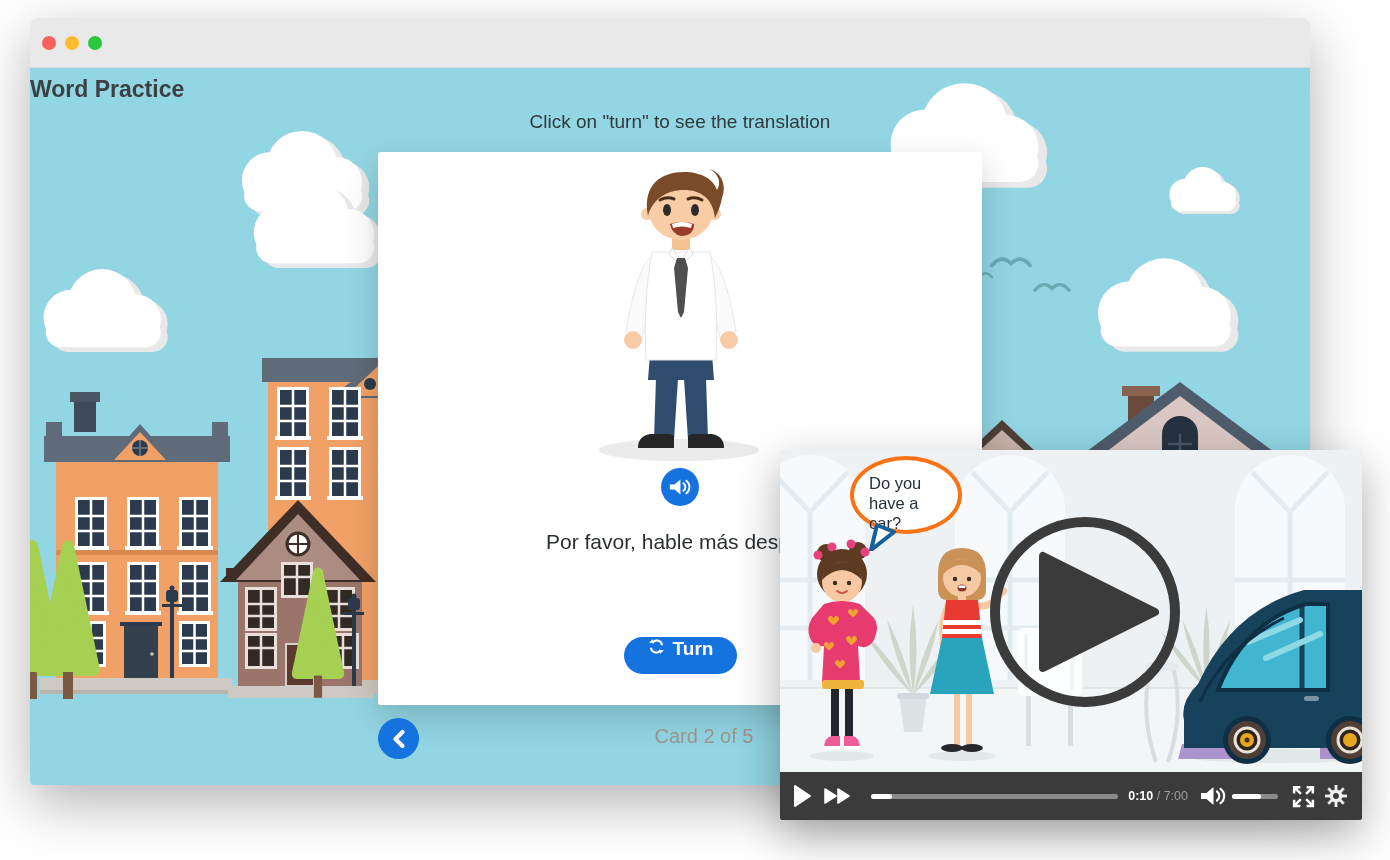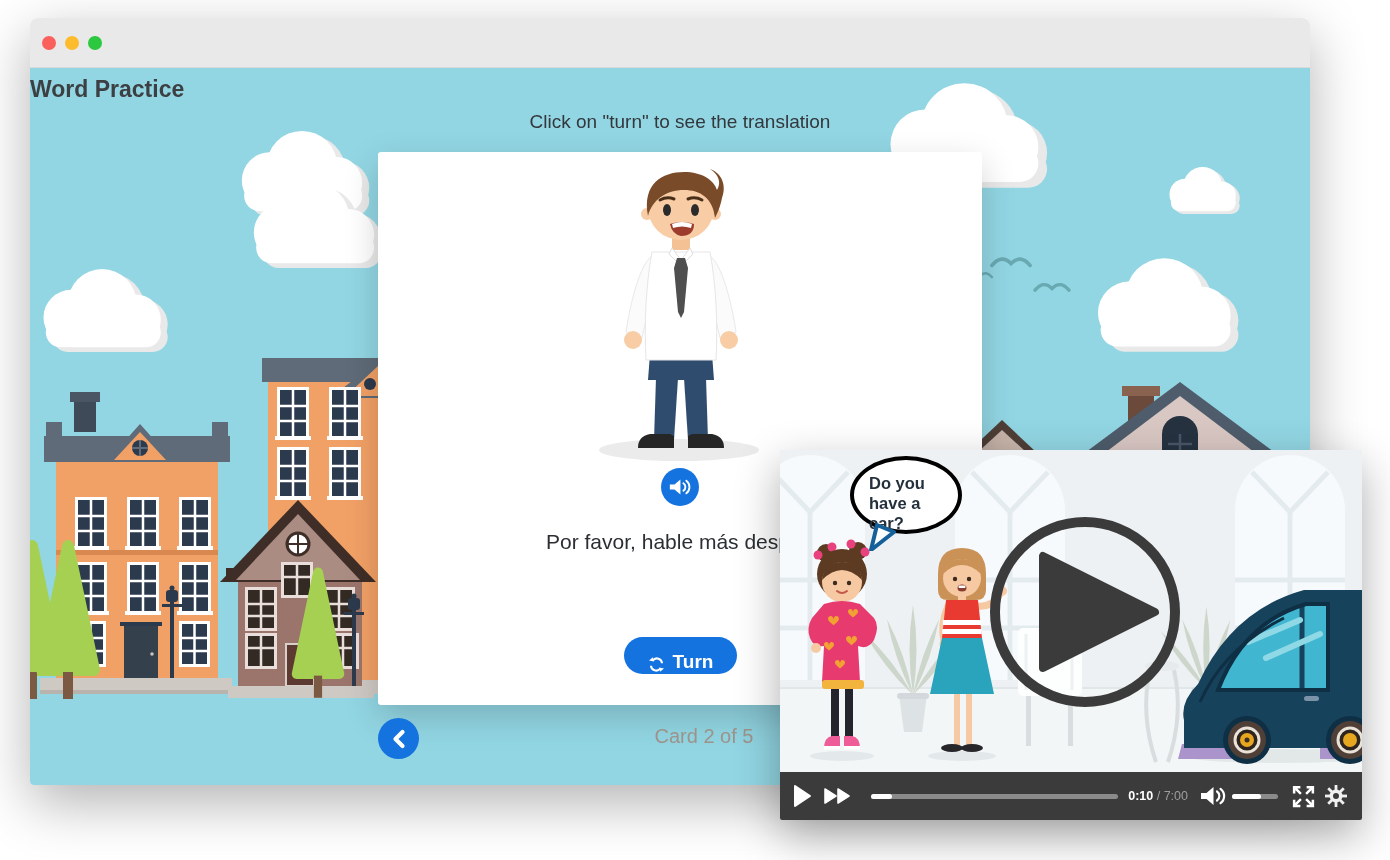--- a/index.html
+++ b/index.html
@@ -19,35 +19,35 @@
       font-size:19px;color:#33383d;}
   
   .flashcard{position:absolute;left:348px;top:84px;width:604px;height:553px;background:#fff;
       border-radius:3px;box-shadow:0 12px 34px rgba(0,0,0,.18);}
   .man-svg{position:absolute;left:218px;top:12px;}
   .speaker-btn{position:absolute;left:283px;top:316px;width:38px;height:38px;border-radius:50%;
       background:#1573e0;border:none;display:flex;align-items:center;justify-content:center;cursor:pointer;padding:0;}
   .phrase{position:absolute;left:168px;top:378px;font-size:21px;color:#2b2f33;white-space:nowrap;}
   .turn-btn{position:absolute;left:246px;top:485px;width:113px;height:37px;border-radius:19px;
       background:#1573e0;border:none;color:#fff;font-size:19px;font-weight:600;
-      display:flex;align-items:flex-end;justify-content:center;gap:8px;cursor:pointer;
+      display:flex;align-items:flex-start;justify-content:center;gap:8px;cursor:pointer;
       font-family:"Liberation Sans",sans-serif;}
   .prev-btn{position:absolute;left:348px;top:650px;width:41px;height:41px;border-radius:50%;
       background:#1573e0;border:none;display:flex;align-items:center;justify-content:center;cursor:pointer;padding:0;}
   .card-counter{position:absolute;left:0;top:657px;width:1300px;text-align:center;
       font-size:20px;color:#9c938b;padding-left:24px;}
   
   .video-player{position:absolute;left:780px;top:450px;width:582px;height:370px;
       box-shadow:0 16px 45px rgba(0,0,0,.32);border-radius:2px;overflow:hidden;background:#edf1f3;}
   .video-scene{position:absolute;left:0;top:0;}
   .big-play{position:absolute;left:205px;top:62px;width:200px;height:200px;background:none;border:none;
       padding:0;cursor:pointer;z-index:3;}
   .bubble{position:absolute;z-index:4;border-radius:50%;box-sizing:border-box;}
-  .bubble-q{left:70px;top:6px;width:112px;height:78px;background:#fff;border:4px solid #000000;
-      font-size:16.5px;line-height:1.22;color:#24313c;padding:13px 6px 0 15px;text-align:left;font-weight:bold;}
+  .bubble-q{left:70px;top:6px;width:112px;height:78px;background:#fff;border:4px solid #f97316;
+      font-size:16.5px;line-height:1.22;color:#24313c;padding:13px 6px 0 15px;text-align:left;}
   .bubble-q .tail-q{position:absolute;left:14px;bottom:-21px;}
   .bubble-a{left:198px;top:8px;width:118px;height:76px;background:#0e62a7;color:#fff;
       font-size:23.5px;display:flex;align-items:center;justify-content:center;}
   .bubble-a::after{content:"";position:absolute;left:22px;bottom:-22px;width:0;height:0;
       border-top:28px solid #0e62a7;border-right:20px solid transparent;transform:rotate(10deg);}
   .controls{position:absolute;left:0;bottom:0;width:582px;height:48px;background:#3b3b3b;z-index:5;
       display:flex;align-items:center;padding:0 14px 0 13px;box-sizing:border-box;}
   .ctl-btn{background:none;border:none;padding:0;display:flex;align-items:center;cursor:pointer;}
   .progress{flex:1;height:5px;background:#8b8b8b;border-radius:3px;margin:0 10px;cursor:pointer;}
   .progress-fill{width:8.5%;height:5px;background:#fff;border-radius:3px;}

